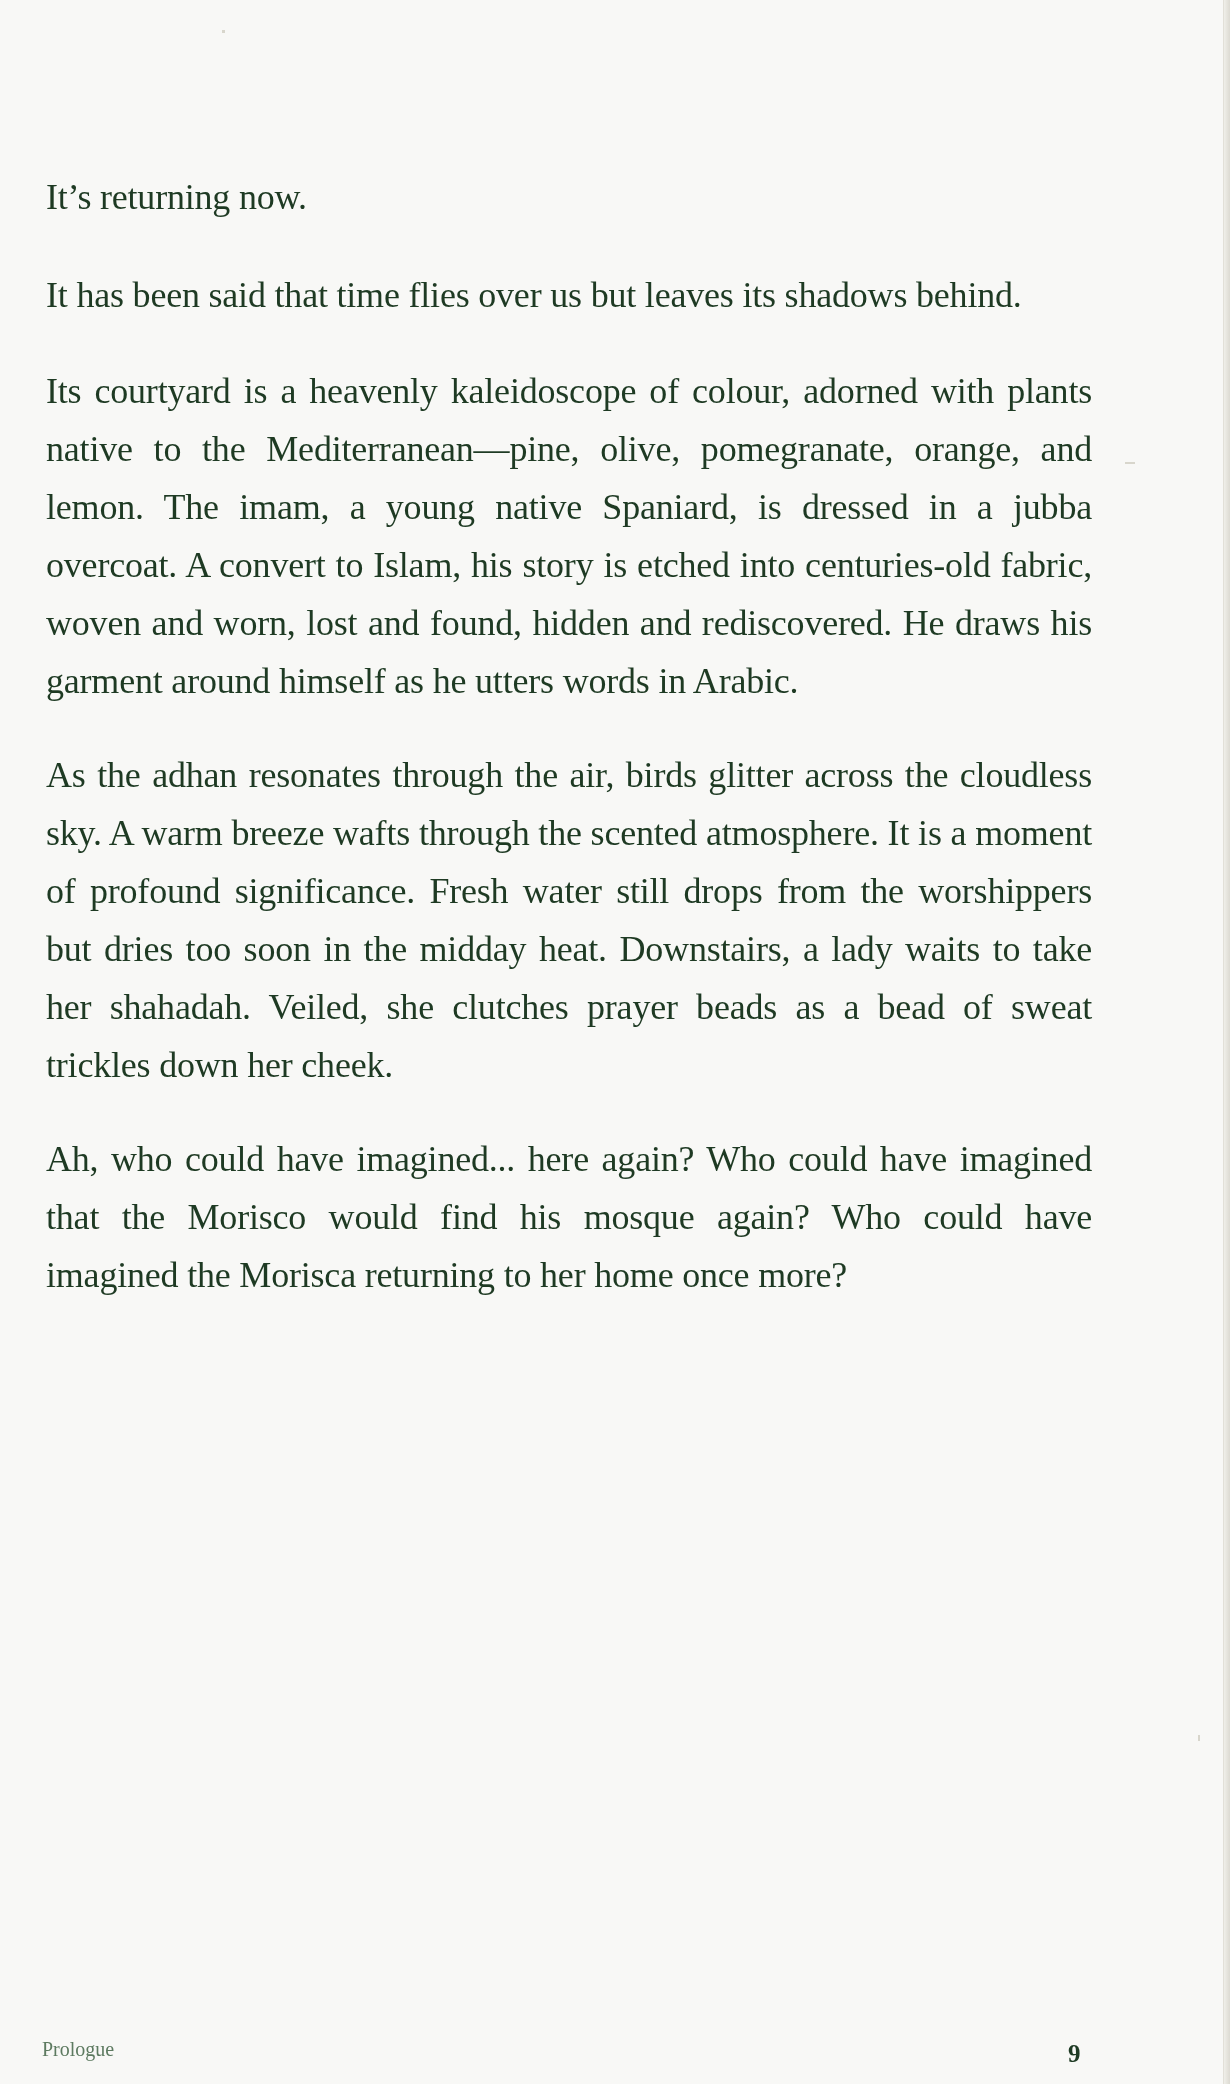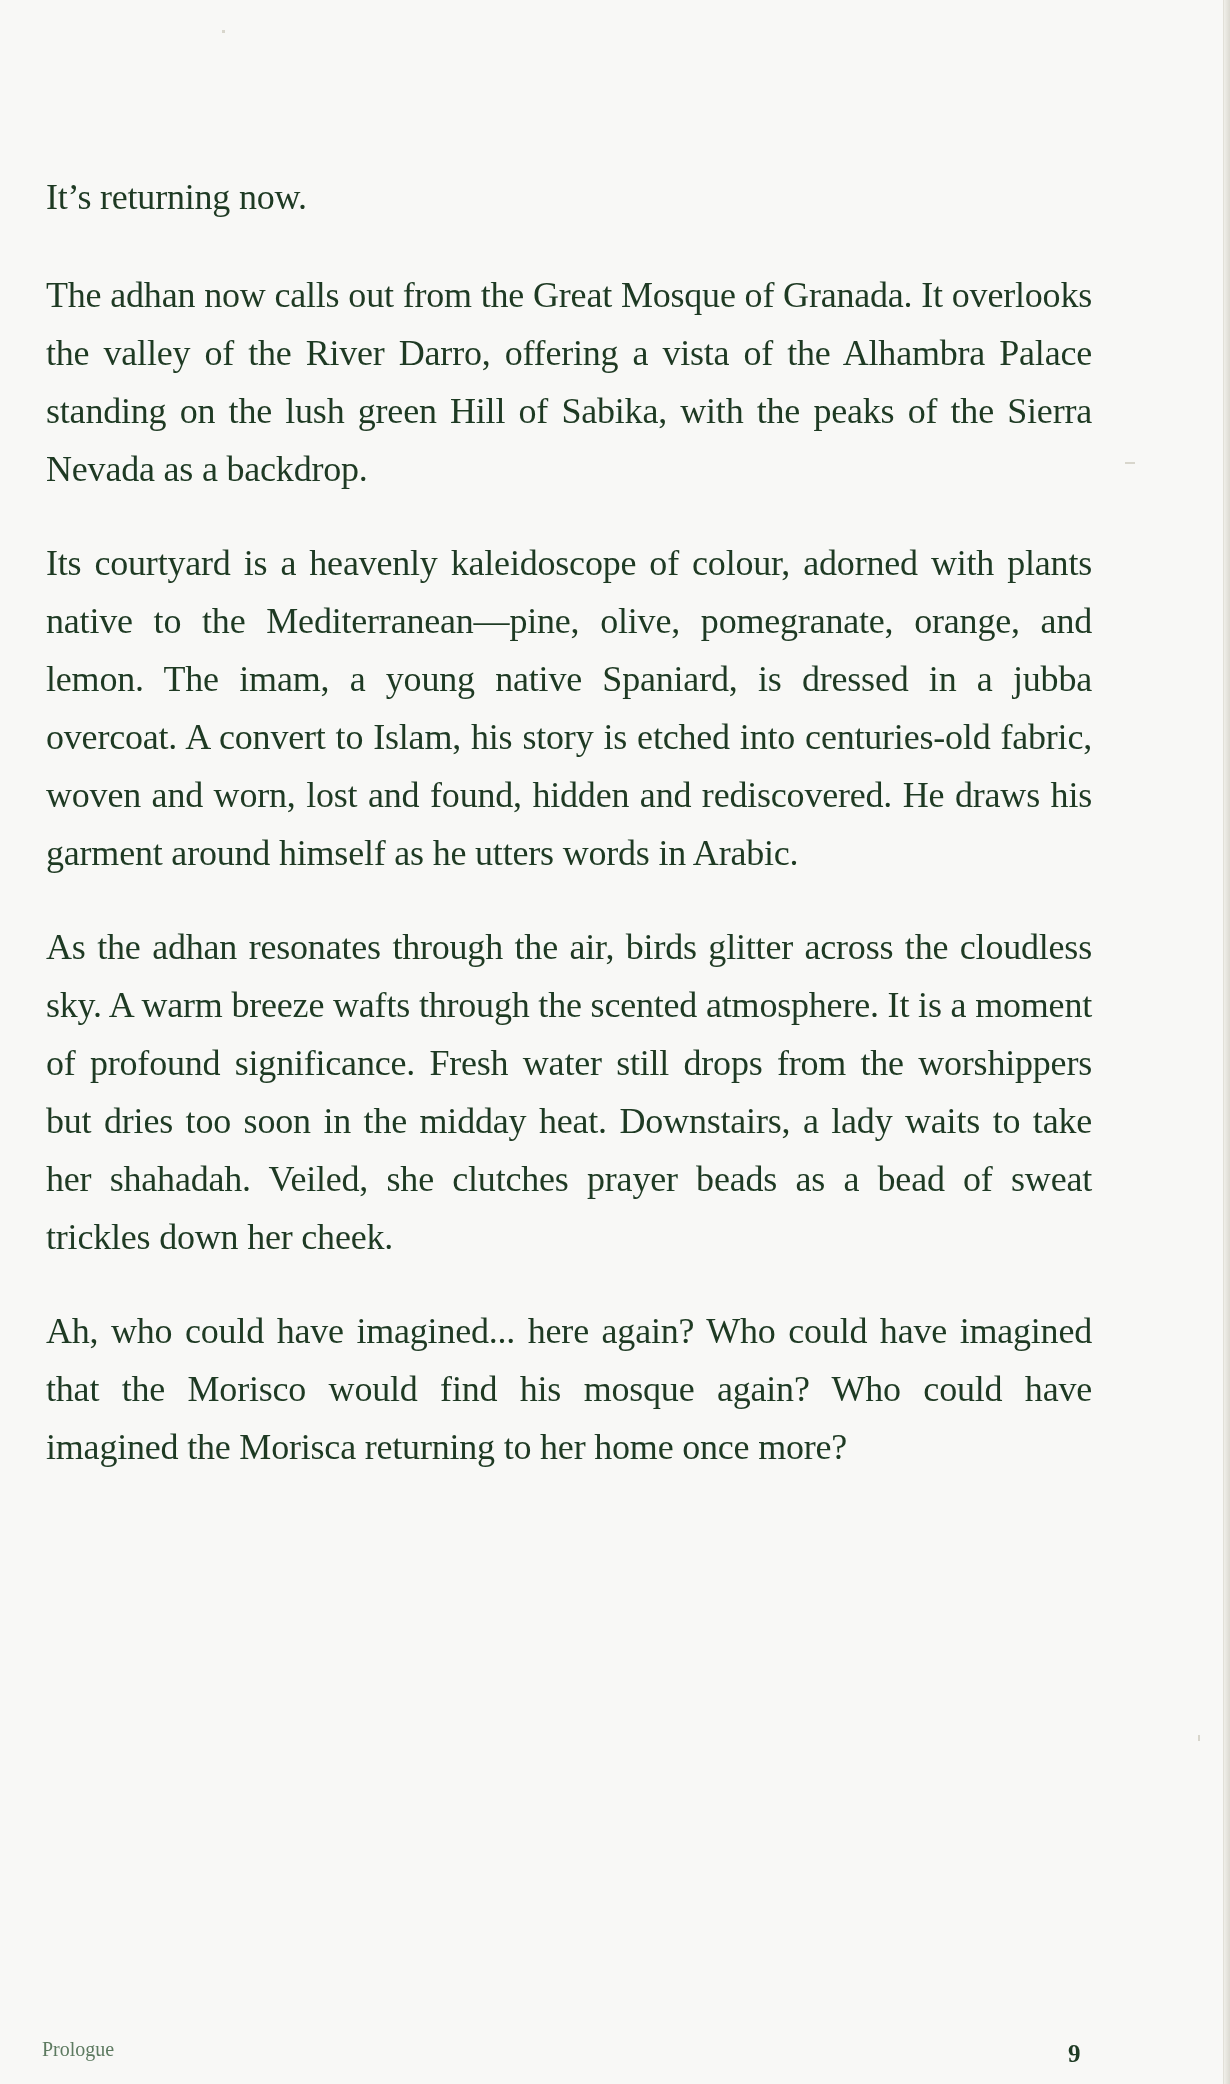--- a/index.html
+++ b/index.html
@@ -61,20 +61,20 @@
 </head>
 <body>
 
 <div class="page-edge"></div>
 <div class="speck" style="left:222px;top:30px;width:3px;height:3px;"></div>
 <div class="speck" style="left:1125px;top:462px;width:10px;height:2px;"></div>
 <div class="speck" style="left:1198px;top:1735px;width:2px;height:6px;"></div>
 
 <div class="text-block">
   <p class="para" style="margin-bottom:40px;">It’s returning now.</p>
-  <p class="para">The adhan now calls out from the Great Mosque of Granada. It overlooks the valley of the River Darro, offering a vista of the Alhambra Palace standing on the lush green Hill of Sabika, with the peaks of the Sierra Nevada as a backdrop.</p>
+  <p class="para" style="margin-bottom:38px;">It has been said that time flies over us but leaves its shadows behind.</p>
   <p class="para">Its courtyard is a heavenly kaleidoscope of colour, adorned with plants native to the Mediterranean—pine, olive, pomegranate, orange, and lemon. The imam, a young native Spaniard, is dressed in a jubba overcoat. A convert to Islam, his story is etched into centuries-old fabric, woven and worn, lost and found, hidden and rediscovered. He draws his garment around himself as he utters words in Arabic.</p>
   <p class="para">As the adhan resonates through the air, birds glitter across the cloudless sky. A warm breeze wafts through the scented atmosphere. It is a moment of profound significance. Fresh water still drops from the worshippers but dries too soon in the midday heat. Downstairs, a lady waits to take her shahadah. Veiled, she clutches prayer beads as a bead of sweat trickles down her cheek.</p>
   <p class="para">Ah, who could have imagined... here again? Who could have imagined that the Morisco would find his mosque again? Who could have imagined the Morisca returning to her home once more?</p>
 </div>
 
 <div class="footer-left">Prologue</div>
 <div class="footer-right">9</div>
 
 </body></html>

